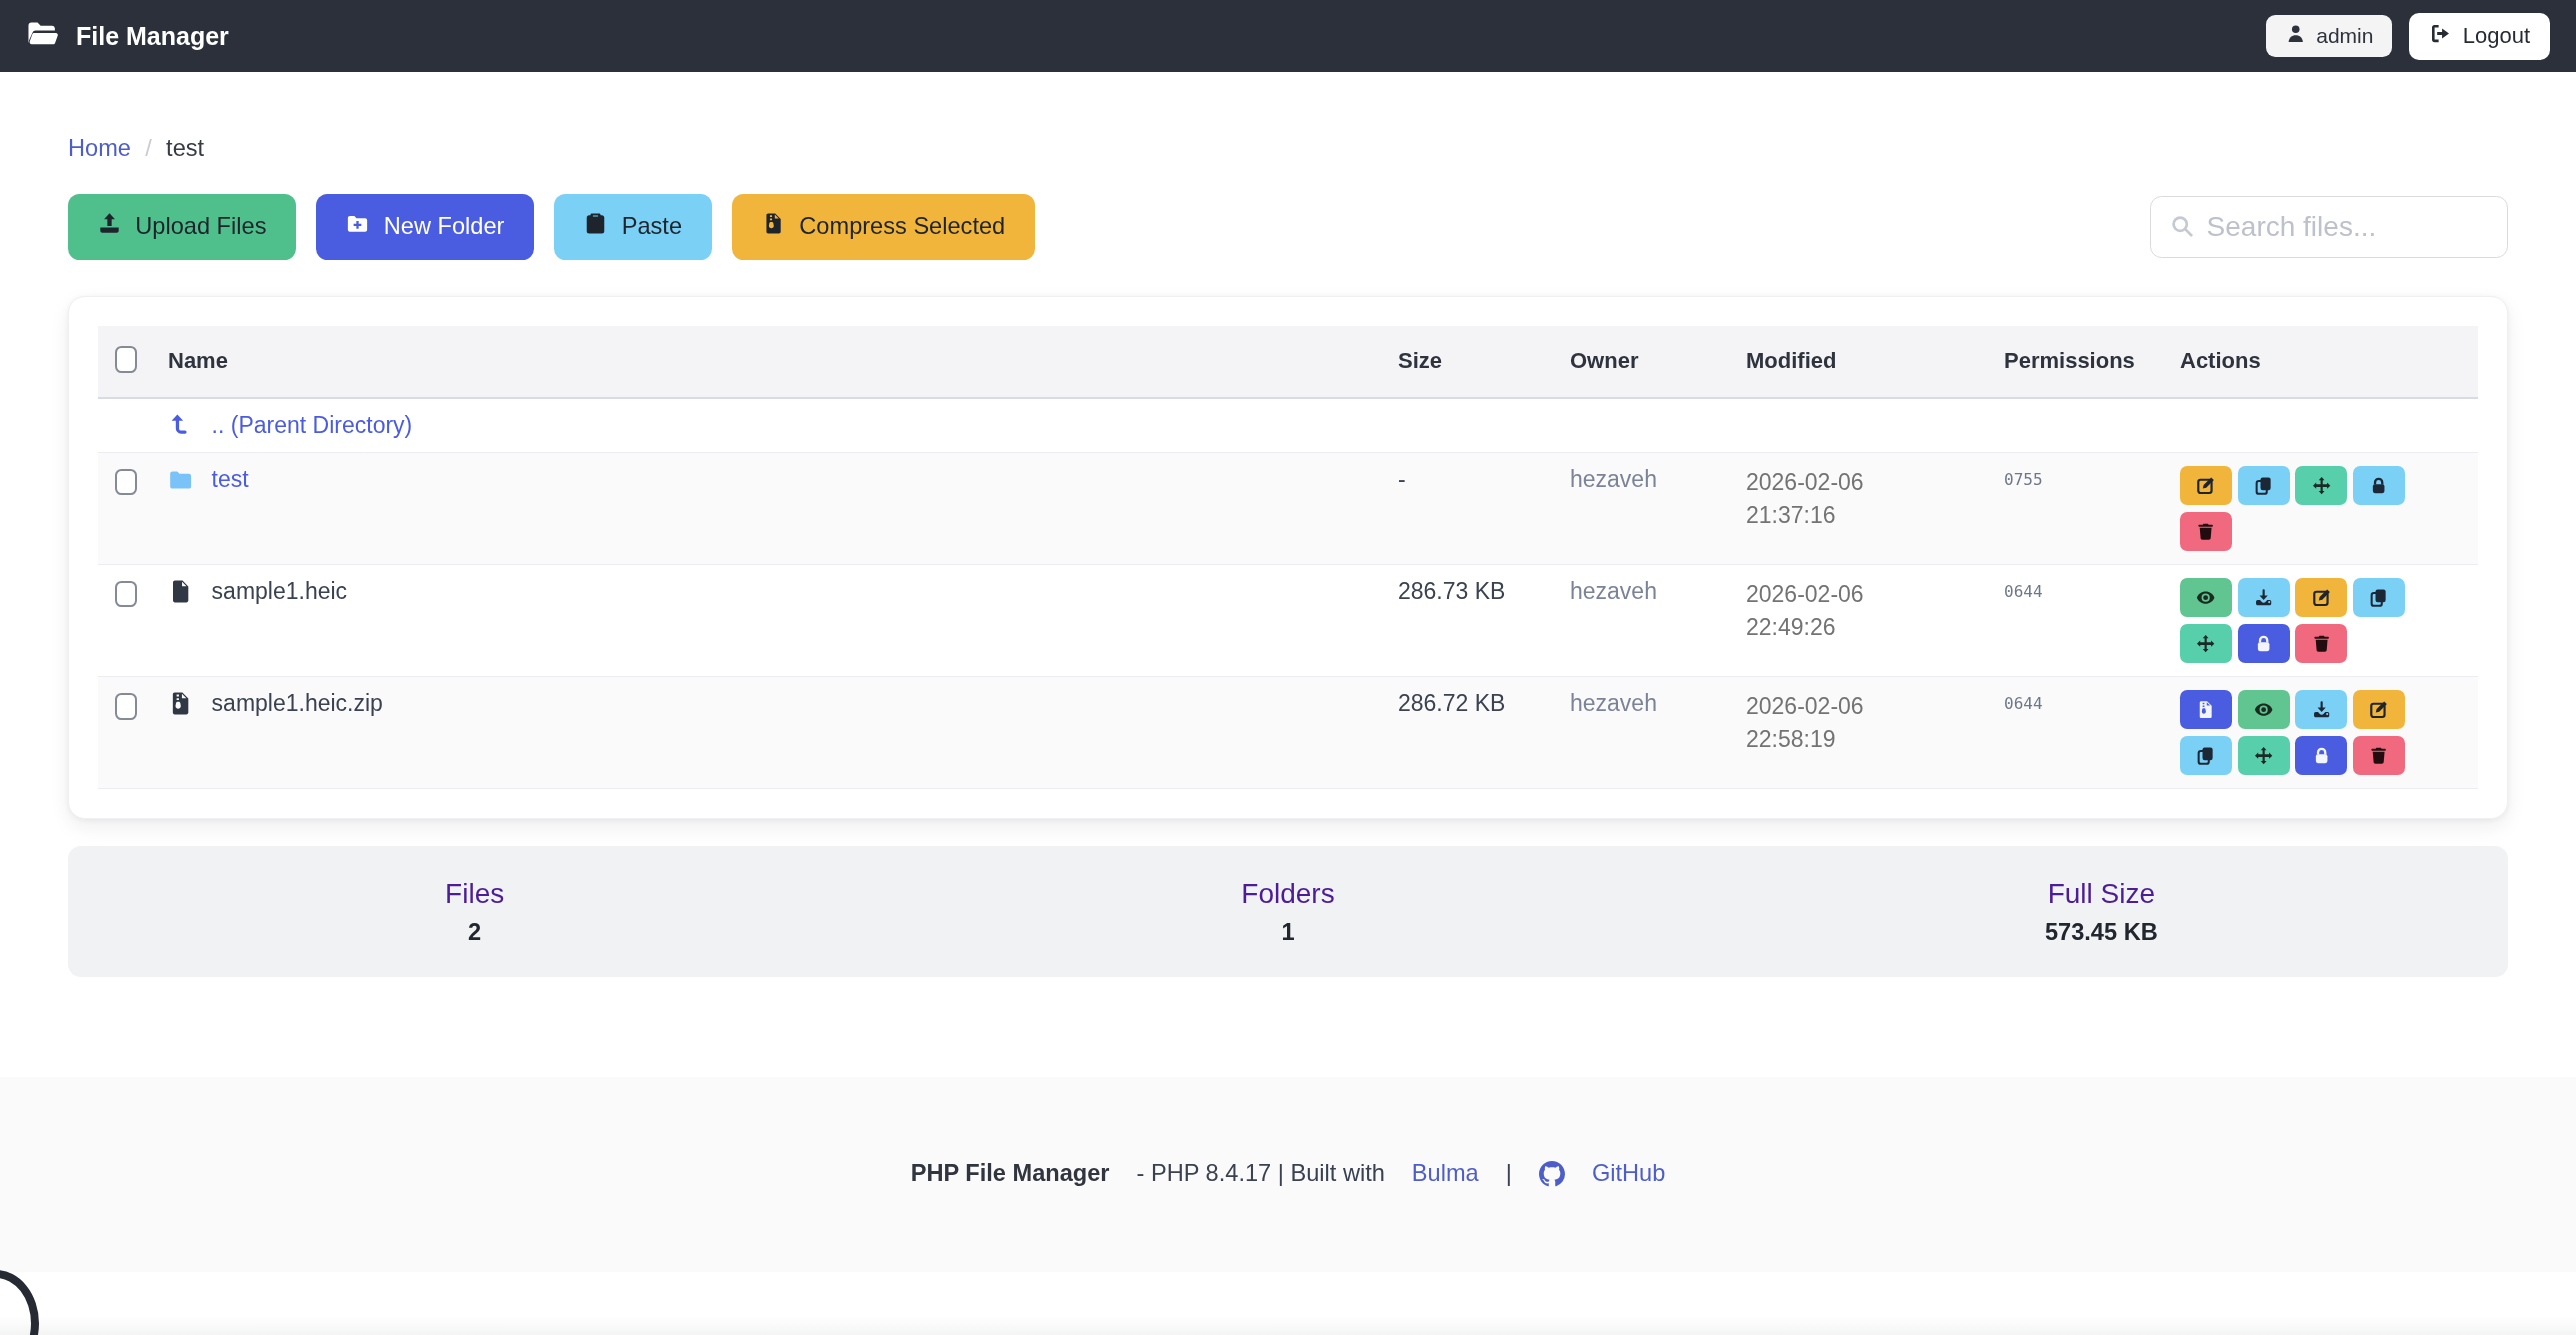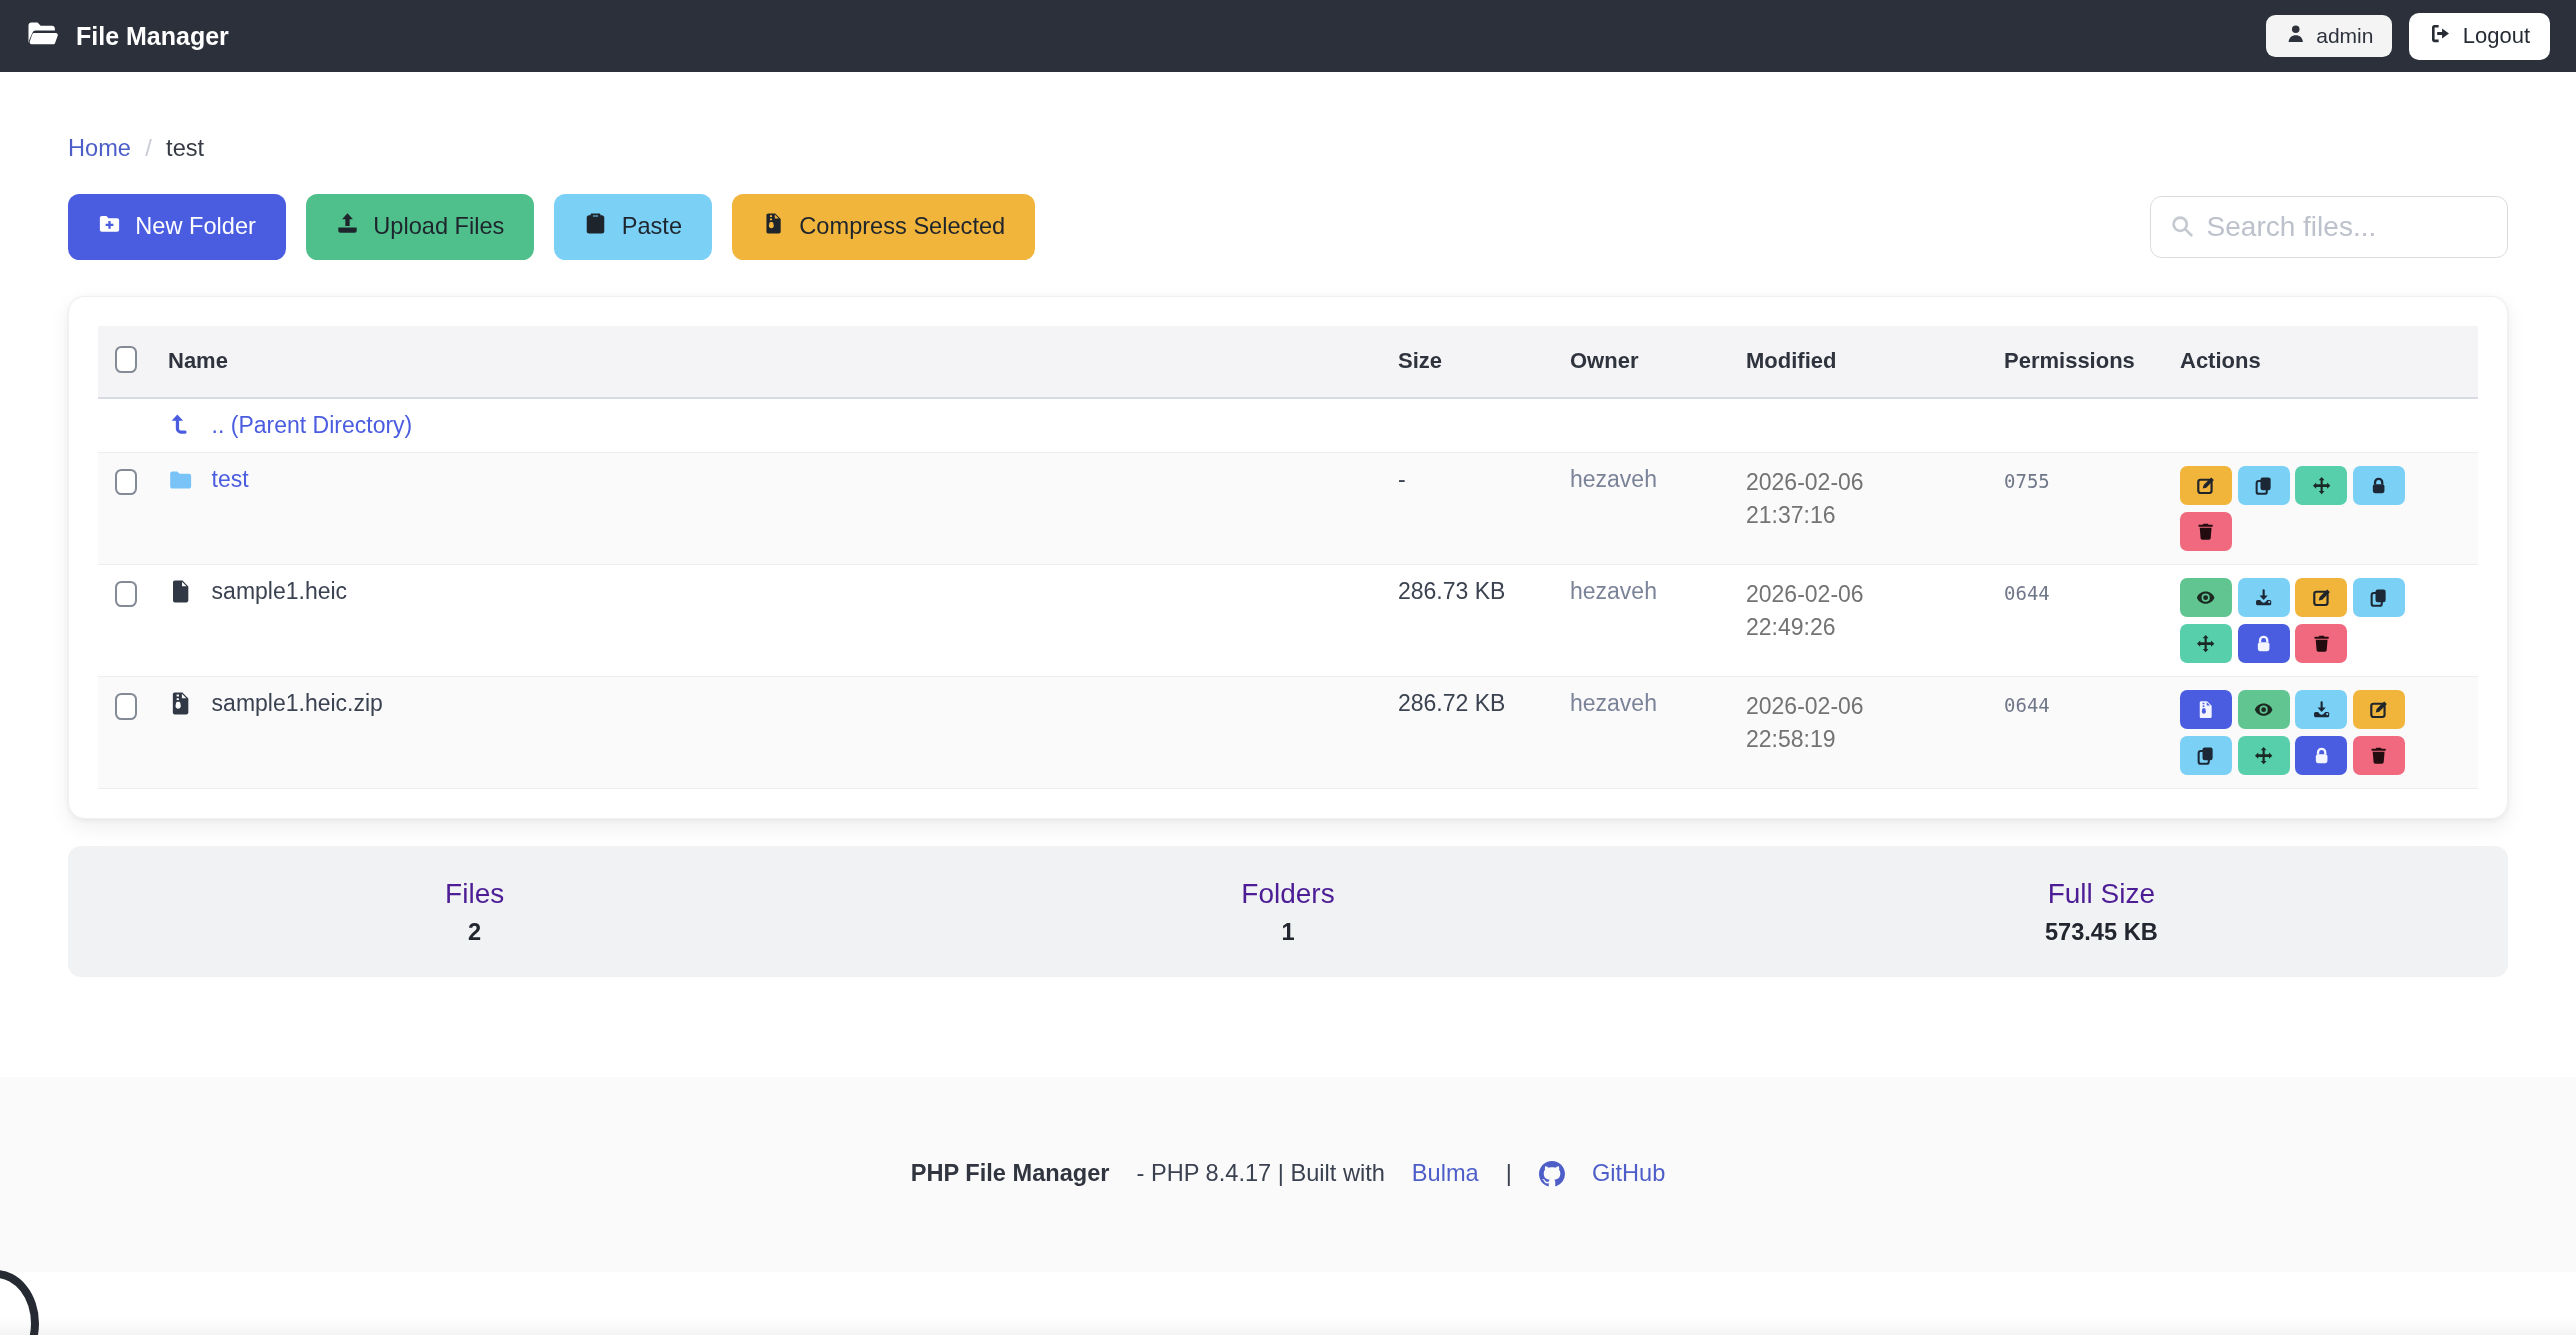--- a/index.html
+++ b/index.html
@@ -55,21 +55,21 @@
   .namewrap { display:flex; align-items:center; gap:18.6px; }
   .nicon svg { width:25px; height:25px; display:block; }
   .nicon.folder { color:var(--folder-icon); }
   .nicon.file { color:#313845; }
   .nicon.up { color:var(--link); }
   .fname-link { color:var(--link); font-weight:400; text-decoration:none; cursor:pointer; }
   .fname { color:#3a4150; }
   .c-size { color:#3b4250; }
   .c-owner { color:#7b8398; }
   .c-mod span { display:block; line-height:1.42; color:#737373; }
-  .c-perm { font-family:"DejaVu Sans Mono", monospace; font-size:19px; color:#6f7788; padding-top:17px; }
+  .c-perm { font-family:"DejaVu Sans Mono", monospace; font-size:16px; color:#6f7788; padding-top:17px; }
   .acts { display:flex; flex-wrap:wrap; gap:7.2px 5.7px; width:282px; }
   .abtn { width:52px; height:39px; border:none; border-radius:7.2px; display:flex; align-items:center;
     justify-content:center; cursor:pointer; }
   .abtn svg { width:19.3px; height:19.3px; }
   .abtn-warning { background:var(--warning); color:#20242b; }
   .abtn-info    { background:var(--info); color:#1d2836; }
   .abtn-primary { background:var(--primary); color:#1c2a26; }
   .abtn-success { background:var(--success2); color:#1d2a22; }
   .abtn-danger  { background:var(--danger); color:#230c10; }
   .abtn-link    { background:var(--link); color:#f2f4ff; }
@@ -124,32 +124,32 @@
 
 <div class="container">
 
   <nav class="crumbs">
     <a>Home</a>
     <span class="sep">/</span>
     <span class="cur">test</span>
   </nav>
 
   <div class="toolbar">
-    <button class="btn btn-link">
-      <span><svg viewBox="0 0 16 16" fill="currentColor" xmlns="http://www.w3.org/2000/svg">
-            <path fill-rule="evenodd" d="M1.3 12.4V4.2c0-.8.6-1.4 1.4-1.4h3.1l1.5 1.5h6c.8 0 1.4.6 1.4 1.4v6.7c0 .8-.6 1.4-1.4 1.4H2.7c-.8 0-1.4-.6-1.4-1.4zM7.2 6.2h1.6v1.9h1.9v1.6H8.8v1.9H7.2V9.7H5.3V8.1h1.9z"></path>
-          </svg></span>
-      <span>New Folder</span>
-    </button>
     <button class="btn btn-success">
       <span><svg viewBox="0 0 16 16" fill="currentColor" xmlns="http://www.w3.org/2000/svg">
             <path d="M8 .9 11.8 5H9.5v4.8h-3V5H4.2z"></path>
             <path d="M1.6 10.8h12.8v2.2c0 .8-.6 1.4-1.4 1.4H3c-.8 0-1.4-.6-1.4-1.4z"></path>
           </svg></span>
       <span>Upload Files</span>
+    </button>
+    <button class="btn btn-link">
+      <span><svg viewBox="0 0 16 16" fill="currentColor" xmlns="http://www.w3.org/2000/svg">
+            <path fill-rule="evenodd" d="M1.3 12.4V4.2c0-.8.6-1.4 1.4-1.4h3.1l1.5 1.5h6c.8 0 1.4.6 1.4 1.4v6.7c0 .8-.6 1.4-1.4 1.4H2.7c-.8 0-1.4-.6-1.4-1.4zM7.2 6.2h1.6v1.9h1.9v1.6H8.8v1.9H7.2V9.7H5.3V8.1h1.9z"></path>
+          </svg></span>
+      <span>New Folder</span>
     </button>
     <button class="btn btn-info">
       <span><svg viewBox="0 0 16 16" fill="currentColor" xmlns="http://www.w3.org/2000/svg">
             <path fill-rule="evenodd" d="M5.4 1h5.2c.5 0 .9.4.9.9v.3h1c.9 0 1.6.7 1.6 1.6v9.6c0 .9-.7 1.6-1.6 1.6H3.5c-.9 0-1.6-.7-1.6-1.6V3.8c0-.9.7-1.6 1.6-1.6h1v-.3c0-.5.4-.9.9-.9zM6.2 3.2h3.6v-.7H6.2z"></path>
           </svg></span>
       <span>Paste</span>
     </button>
     <button class="btn btn-warning">
       <span><svg viewBox="0 0 16 16" fill="currentColor" xmlns="http://www.w3.org/2000/svg">
             <path fill-rule="evenodd" d="M4.3 1h4.9L13 4.8v9c0 .7-.6 1.2-1.2 1.2H4.3c-.7 0-1.2-.6-1.2-1.2V2.2C3 1.6 3.6 1 4.3 1zM8.9 1.8v2.8h2.8zM5.5 2.3v1.2h1.5V2.3zM5.5 4.6v1.2h1.5V4.6zM6.2 6.9c-.6 0-1 .4-1.1 1l-.3 1.7c-.1.9.7 1.7 1.7 1.7s1.8-.8 1.7-1.7L7.9 7.9c-.1-.6-.5-1-1.1-1z"></path>

